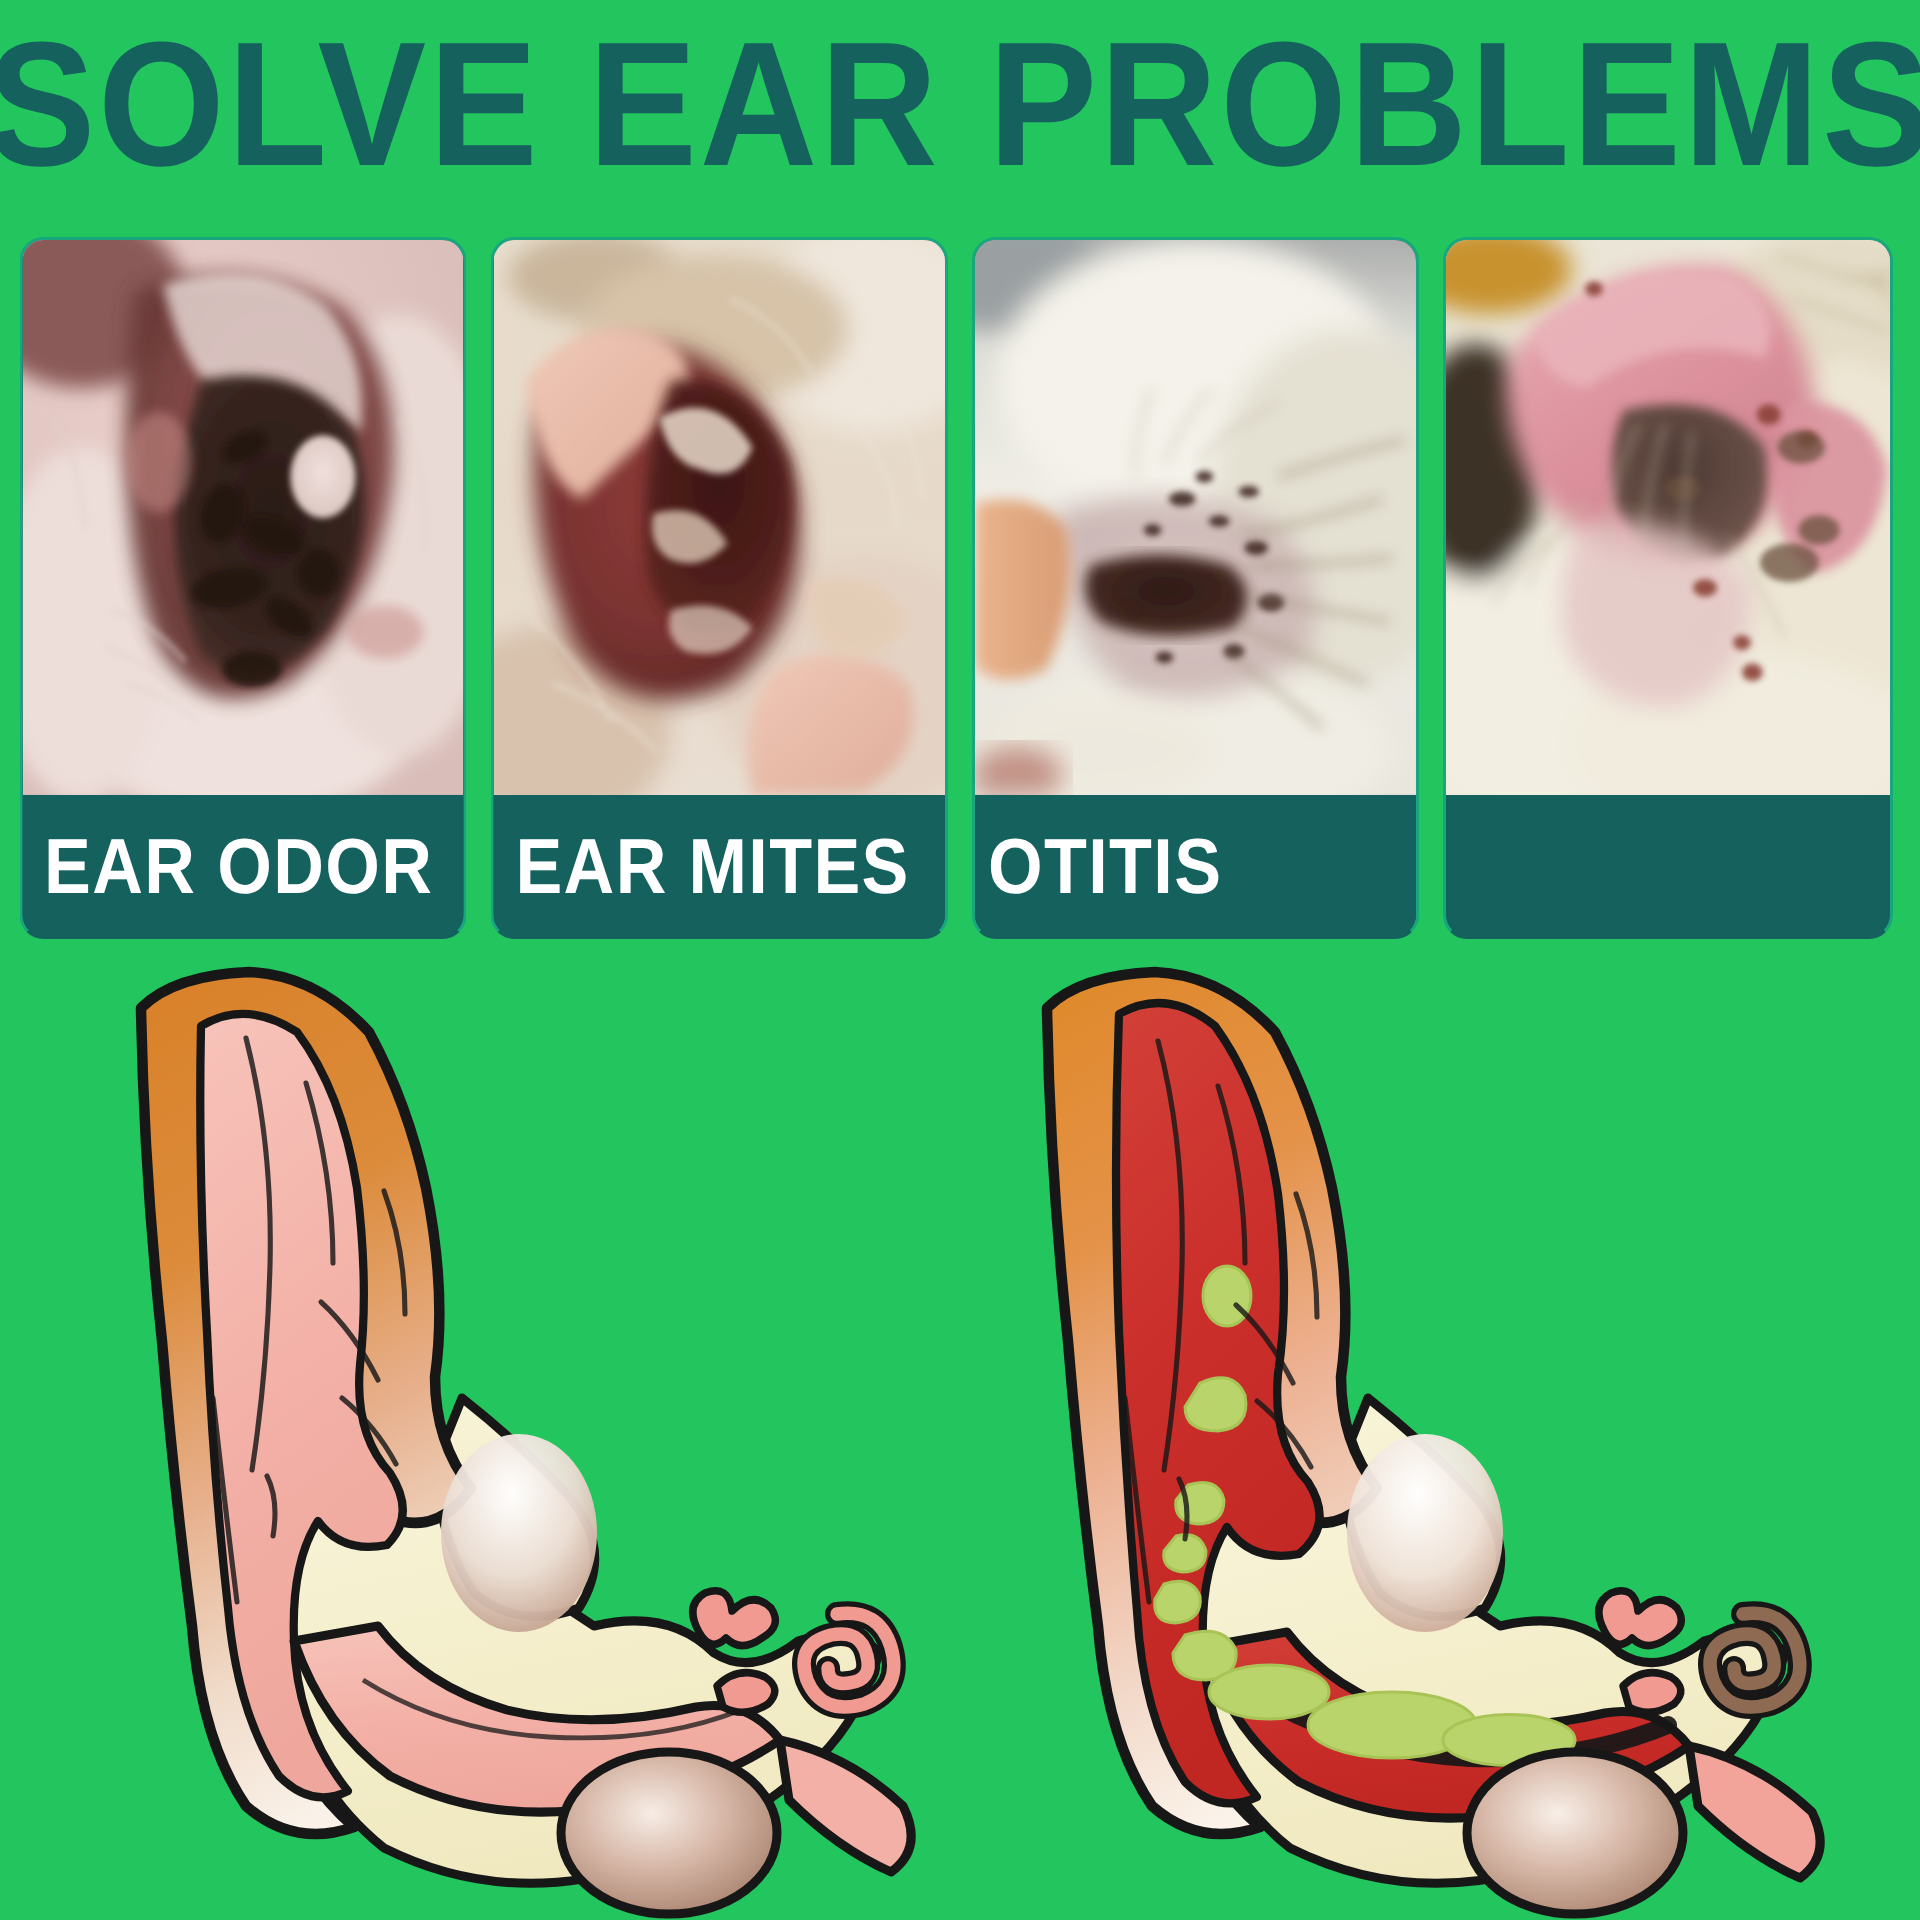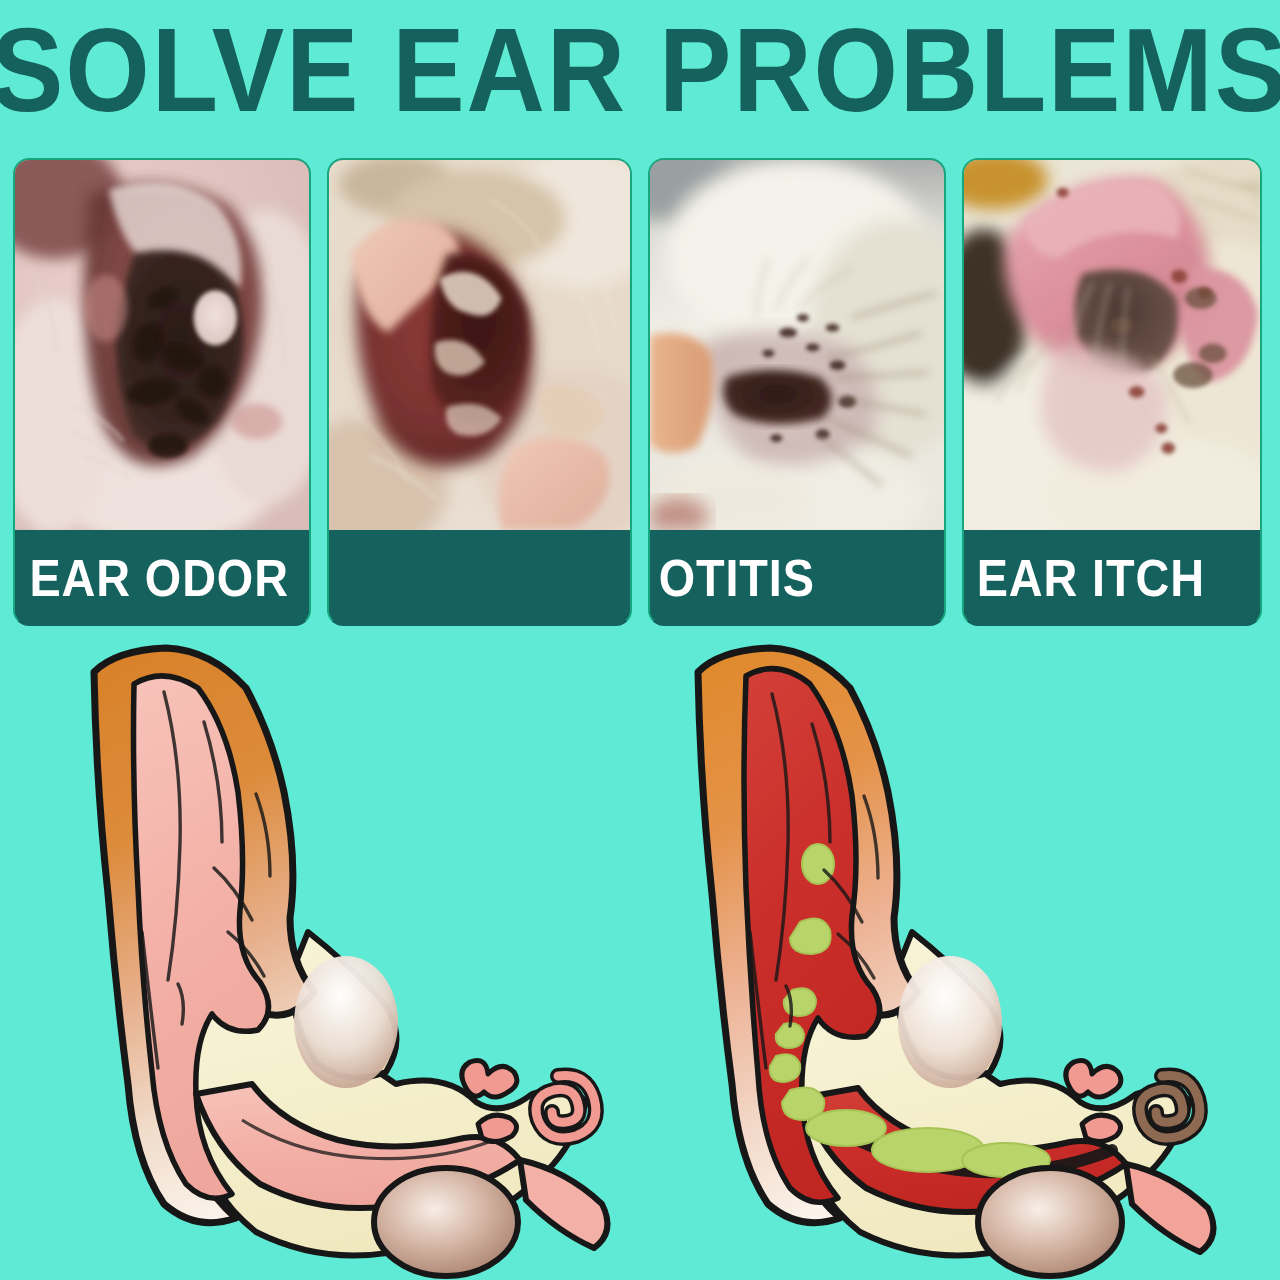--- a/index.html
+++ b/index.html
@@ -1,19 +1,19 @@
 <!DOCTYPE html>
 <html><head>
 <meta charset="utf-8">
 <style>
   * { margin:0; padding:0; box-sizing:border-box; }
   html,body { width:1280px; height:1280px; background:#ffffff; overflow:hidden; }
   body { font-family:"Liberation Sans", sans-serif; }
 
-  #page { position:relative; width:1280px; height:1280px; background:#5eead4;text-decoration:underline; }
+  #page { position:relative; width:1280px; height:1280px; background:#22c55e;text-decoration:underline; }
 
   
   #title {
     position:absolute; left:0; top:14px; width:1280px; height:112px;
     display:flex; align-items:center; justify-content:center;
     font-family:"Liberation Sans", sans-serif;
     font-weight:700;
     font-size:118px;
     line-height:112px;
     letter-spacing:2px;
@@ -194,20 +194,23 @@
           <path d="M215 230 Q260 220 280 255 Q272 285 235 282 Q206 268 215 230 Z" fill="#E5CDB6" filter="url(#mb2)" opacity="0.95"></path>
           <g filter="url(#mb3)" stroke="#EFE6DA" stroke-width="2.5" fill="none" opacity="0.55">
             <path d="M250 90 Q285 120 290 175"></path>
               <path d="M235 115 Q268 145 274 195"></path>
             <path d="M40 300 Q80 315 110 345"></path>
               <path d="M25 255 Q60 285 80 325"></path>
             <path d="M160 40 Q195 55 215 90"></path>
           </g>
         </svg>
       </div>
+      <div class="card-label">
+        <span>EAR  MITES</span>
+      </div>
     </div>
 
     <div class="card" style="left:648px; width:298px;padding-left:17px;">
       <div class="card-photo">
         <svg class="ph" viewBox="0 0 298 375" preserveAspectRatio="none" aria-hidden="true">
           <defs>
             <linearGradient id="t1" x1="0" y1="0" x2="0" y2="1">
               <stop offset="0%" stop-color="#ADAFAE"></stop>
                 <stop offset="18%" stop-color="#DCDCD6"></stop>
               <stop offset="45%" stop-color="#EFEDE6"></stop>
@@ -346,23 +349,20 @@
               <path d="M95 175 Q70 200 55 235"></path>
             <path d="M80 195 Q52 215 32 245"></path>
               <path d="M190 200 Q215 235 228 268"></path>
           </g>
           <path d="M258 30 Q292 20 300 50 L300 18 Z" fill="#D8CDB2" filter="url(#ib2)" opacity="0.9"></path>
           <g filter="url(#ib2)" stroke="#BCB29A" stroke-width="3" fill="none" opacity="0.5">
             <path d="M225 10 Q265 25 300 30"></path>
               <path d="M235 40 Q272 52 300 62"></path>
           </g>
         </svg>
-      </div>
-      <div class="card-label">
-        <span>EAR  ITCH</span>
       </div>
     </div>
 
   </div>
 
   <div id="anatomy">
 
     <div class="diagram" id="diag-left">
       <svg viewBox="0 0 600 648" aria-hidden="true">
         <defs>

